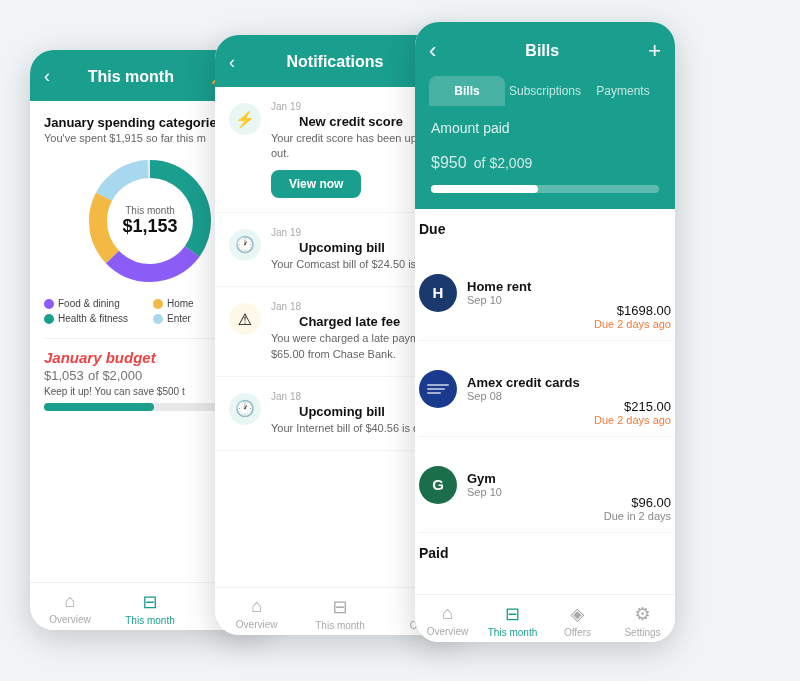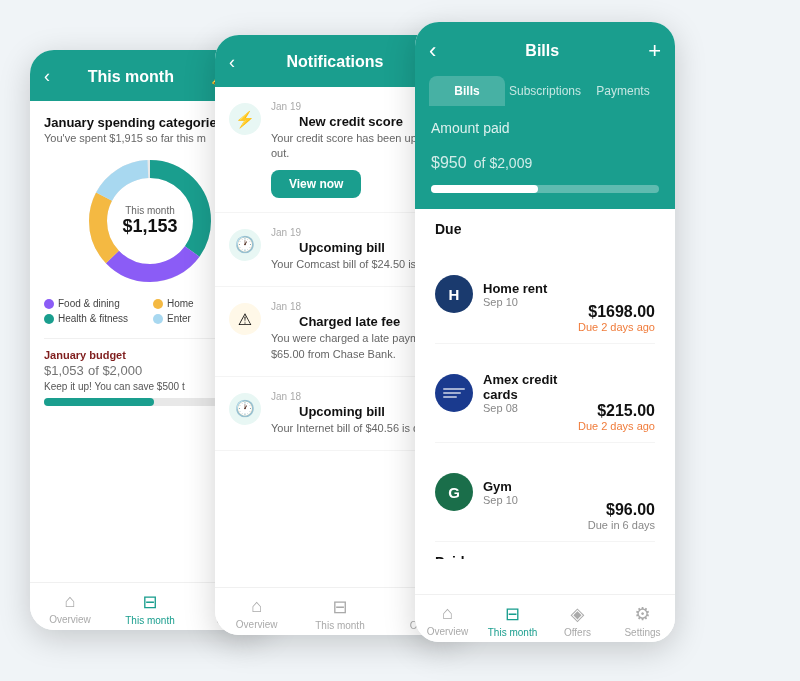--- a/index.html
+++ b/index.html
@@ -67,21 +67,21 @@
     .donut-label .month { font-size: 10px; color: #666; }
     .donut-label .amount { font-size: 18px; font-weight: 700; color: #111; }
 
     .legend { display: grid; grid-template-columns: 1fr 1fr; gap: 4px 6px; margin-bottom: 14px; }
     .legend-item { display: flex; align-items: center; gap: 4px; font-size: 10px; color: #444; }
     .legend-dot { width: 10px; height: 10px; border-radius: 50%; flex-shrink: 0; }
 
     .divider { height: 1px; background: #f0f0f0; margin: 10px 0; }
 
     .budget-section { padding: 0 0 10px; }
-    .budget-title { font-size: 11px; font-weight: 700; color: #7f1d1d; }
+    .budget-title { font-size: 15px; font-weight: 700; color: #ef4444; font-style: italic; }
     .budget-amount { font-size: 15px; font-weight: 700; color: #111; }
     .budget-amount span { font-weight: 400; color: #737373; font-size: 13px; }
     .budget-note { font-size: 10px; color: #555; margin: 3px 0 6px; }
     .progress-bar-bg { background: #e8e8e8; border-radius: 6px; height: 8px; width: 100%; }
     .progress-bar-fill { background: #1a9e8e; border-radius: 6px; height: 8px; }
 
     
     .bottom-nav {
       display: flex;
       border-top: 1px solid #f0f0f0;
@@ -203,41 +203,41 @@
     .bills-summary {
       background: #1a9e8e;
       padding: 14px 16px 16px;
     }
     .bills-summary .label { font-size: 14px; color: rgba(255,255,255,0.85); margin-bottom: 8px; }
     .bills-summary .paid-amount { font-size: 26px; font-weight: 700; color: #fff; }
     .bills-summary .paid-amount span { font-size: 16px; font-weight: 400; color: rgba(255,255,255,0.8); text-align: right; }
     .bills-progress-bg { background: rgba(255,255,255,0.3); border-radius: 6px; height: 8px; margin-top: 10px; }
     .bills-progress-fill { background: #fff; border-radius: 6px; height: 8px; width: 47%; }
 
-    .bills-list { padding: 0 20px; overflow-y: auto; height: calc(100% - 210px - 60px); }
+    .bills-list { padding: 0 4px; overflow-y: auto; height: calc(100% - 210px - 60px); }
     .bills-section-label { font-size: 14px; font-weight: 700; color: #111; padding: 12px 0 8px; }
     .bill-item {
       display: flex;
       align-items: center;
       gap: 10px;
       padding: 10px 0;
       border-bottom: 1px solid #f4f4f4;
     }
     .bill-avatar {
       width: 38px; height: 38px;
       border-radius: 50%;
       display: flex; align-items: center; justify-content: center;
       font-size: 15px; font-weight: 700; color: #fff;
       flex-shrink: 0;
     }
     .bill-info { flex: 1; }
     .bill-name { font-size: 13px; font-weight: 600; color: #111; }
     .bill-date { font-size: 11px; color: #888; }
     .bill-amount-wrap { text-align: right; }
-    .bill-amount { font-size: 16px; font-weight: 700; color: #111; margin-top: 48px; }
+    .bill-amount { font-size: 13px; font-weight: 400; color: #111; margin-top: 48px; }
     .bill-due { font-size: 11px; }
     .bill-due.overdue { color: #f07c3b; }
     .bill-due.upcoming { color: #888; }
 
     
     .icon-chevron { font-size: 18px; }
     .icon-plus { font-size: 22px; font-weight: 300; }
 
     
     .bill-avatar-card {
@@ -464,21 +464,21 @@
     </div>
 
     <div class="bill-item">
       <div class="bill-avatar" style="background:#1a6e4a;">G</div>
       <div class="bill-info">
         <div class="bill-name">Gym</div>
         <div class="bill-date">Sep 10</div>
       </div>
       <div class="bill-amount-wrap">
         <div class="bill-amount">$96.00</div>
-        <div class="bill-due upcoming">Due in 6 days</div>
+        <div class="bill-due upcoming">Due in 2 days</div>
       </div>
     </div>
 
     <div class="bills-section-label">Paid</div>
   </div>
 
   <div class="bottom-nav">
     <div class="nav-item">
       <span class="nav-icon">⌂</span>
       <span>Overview</span>

